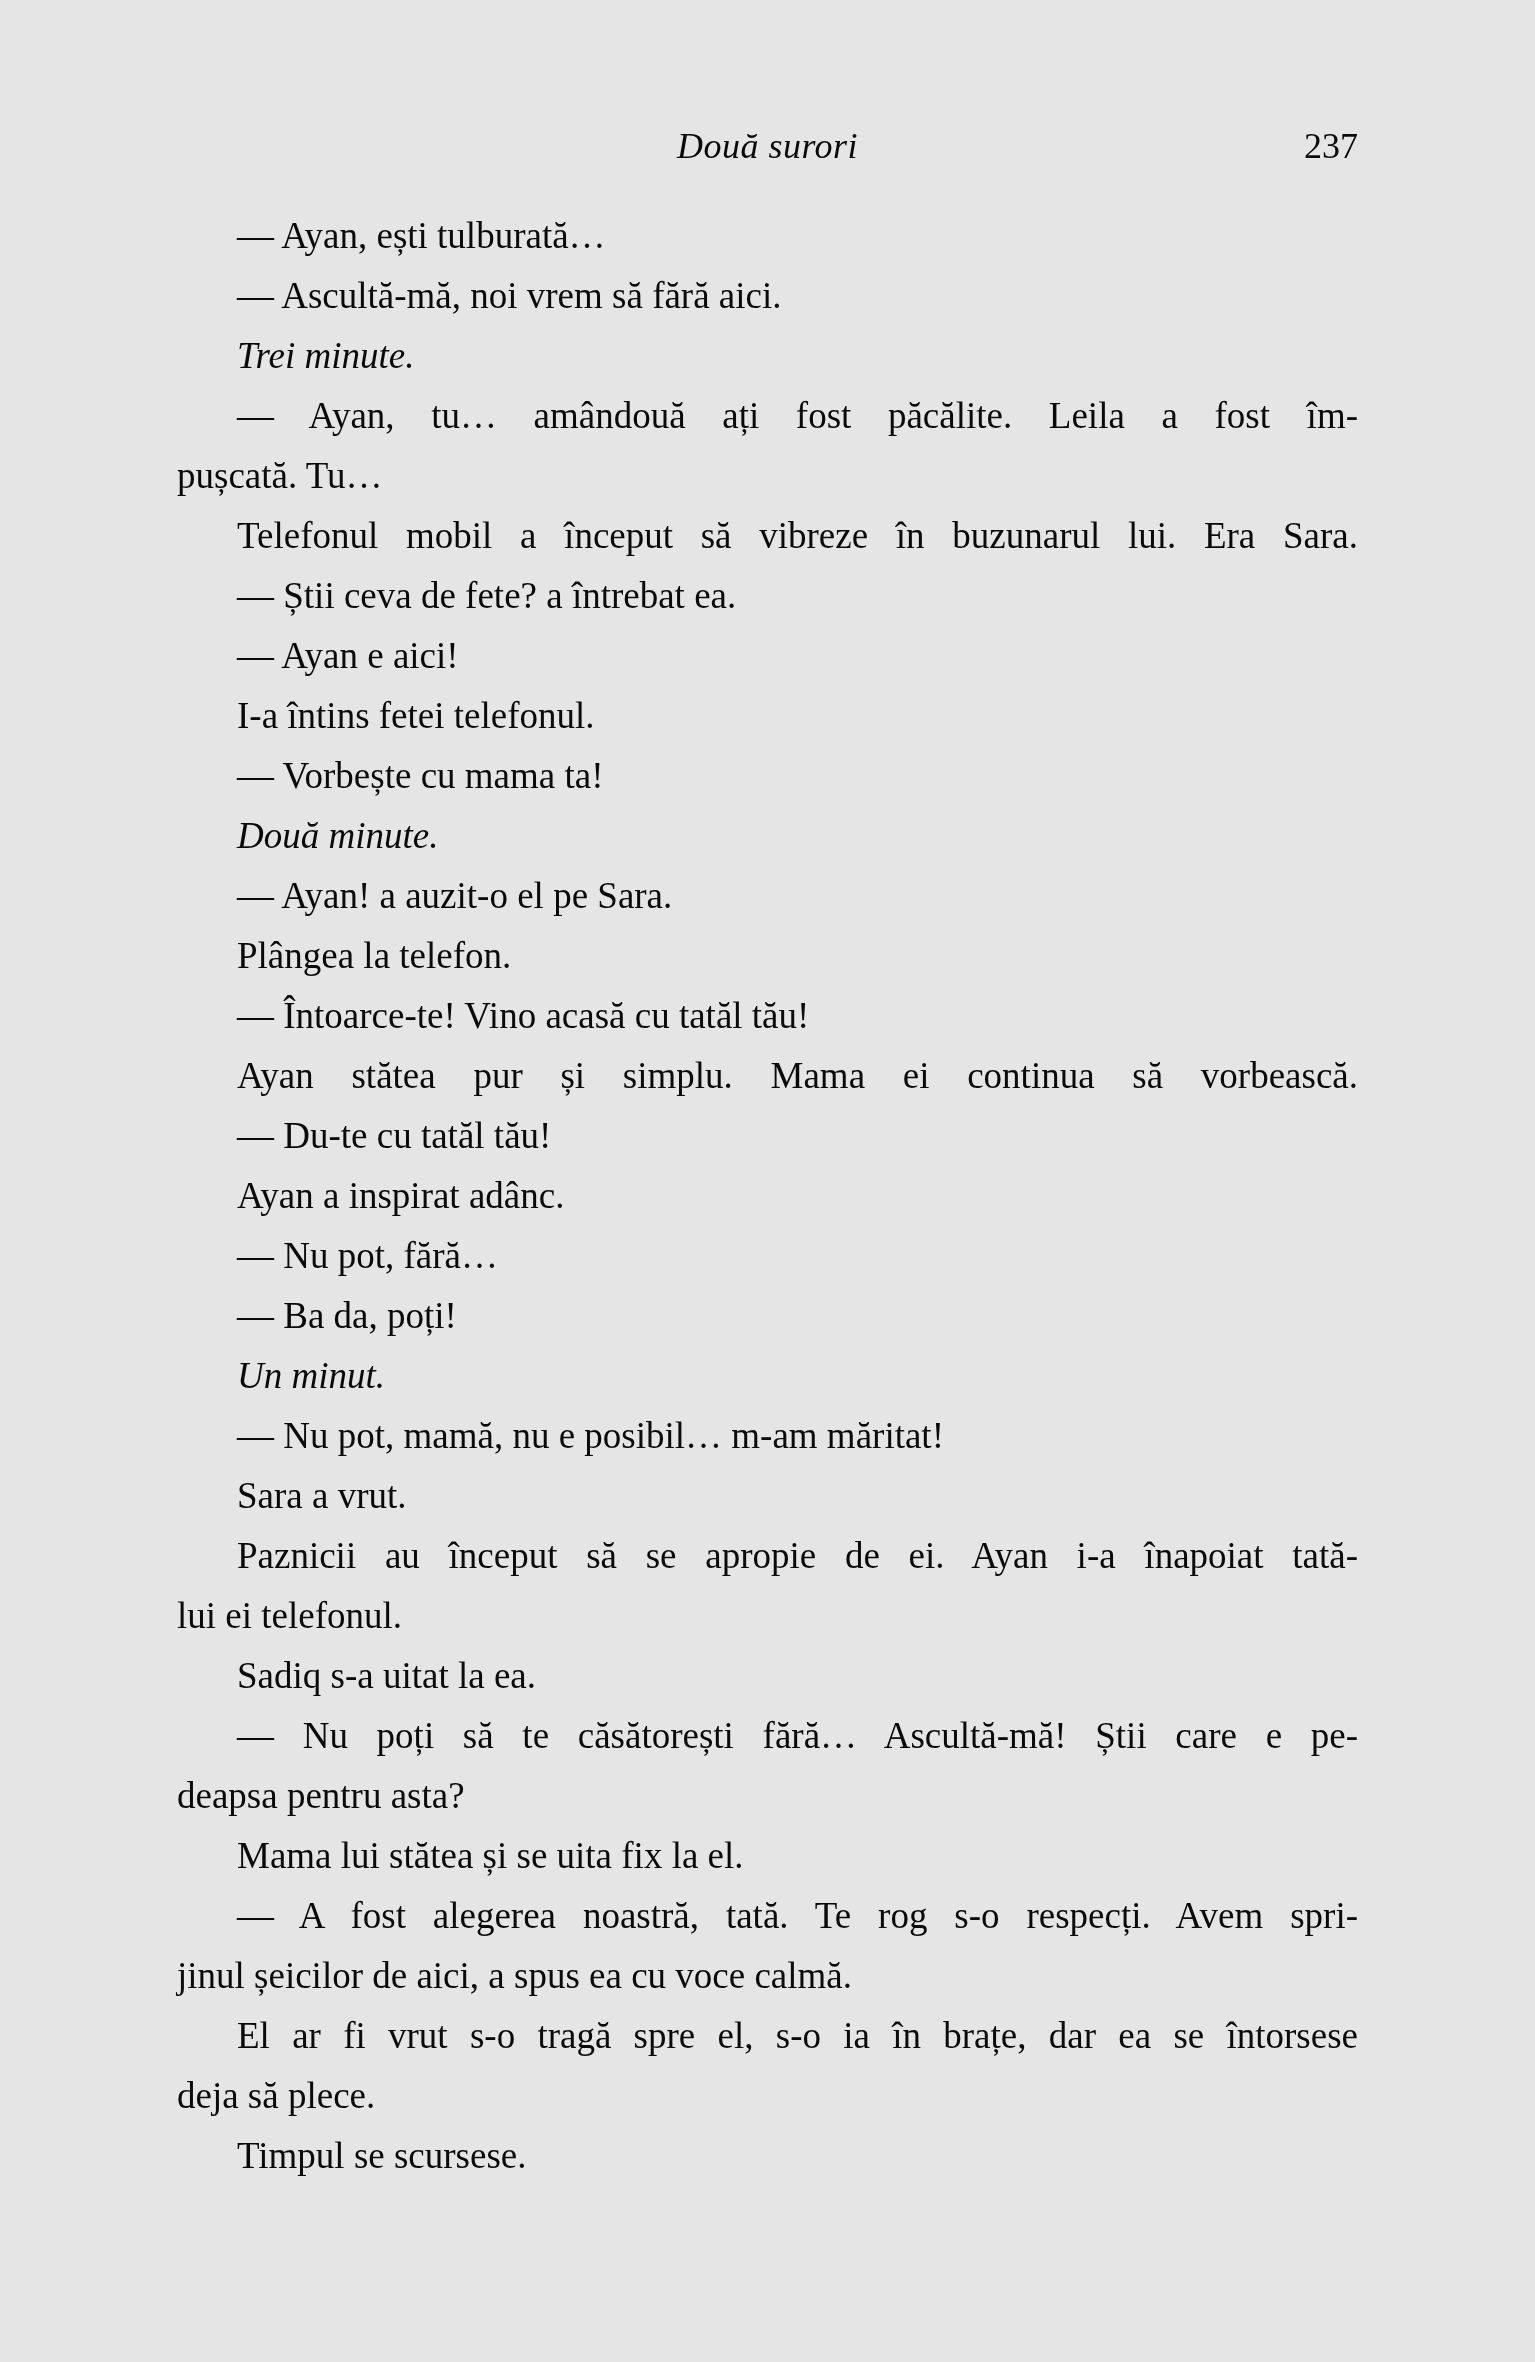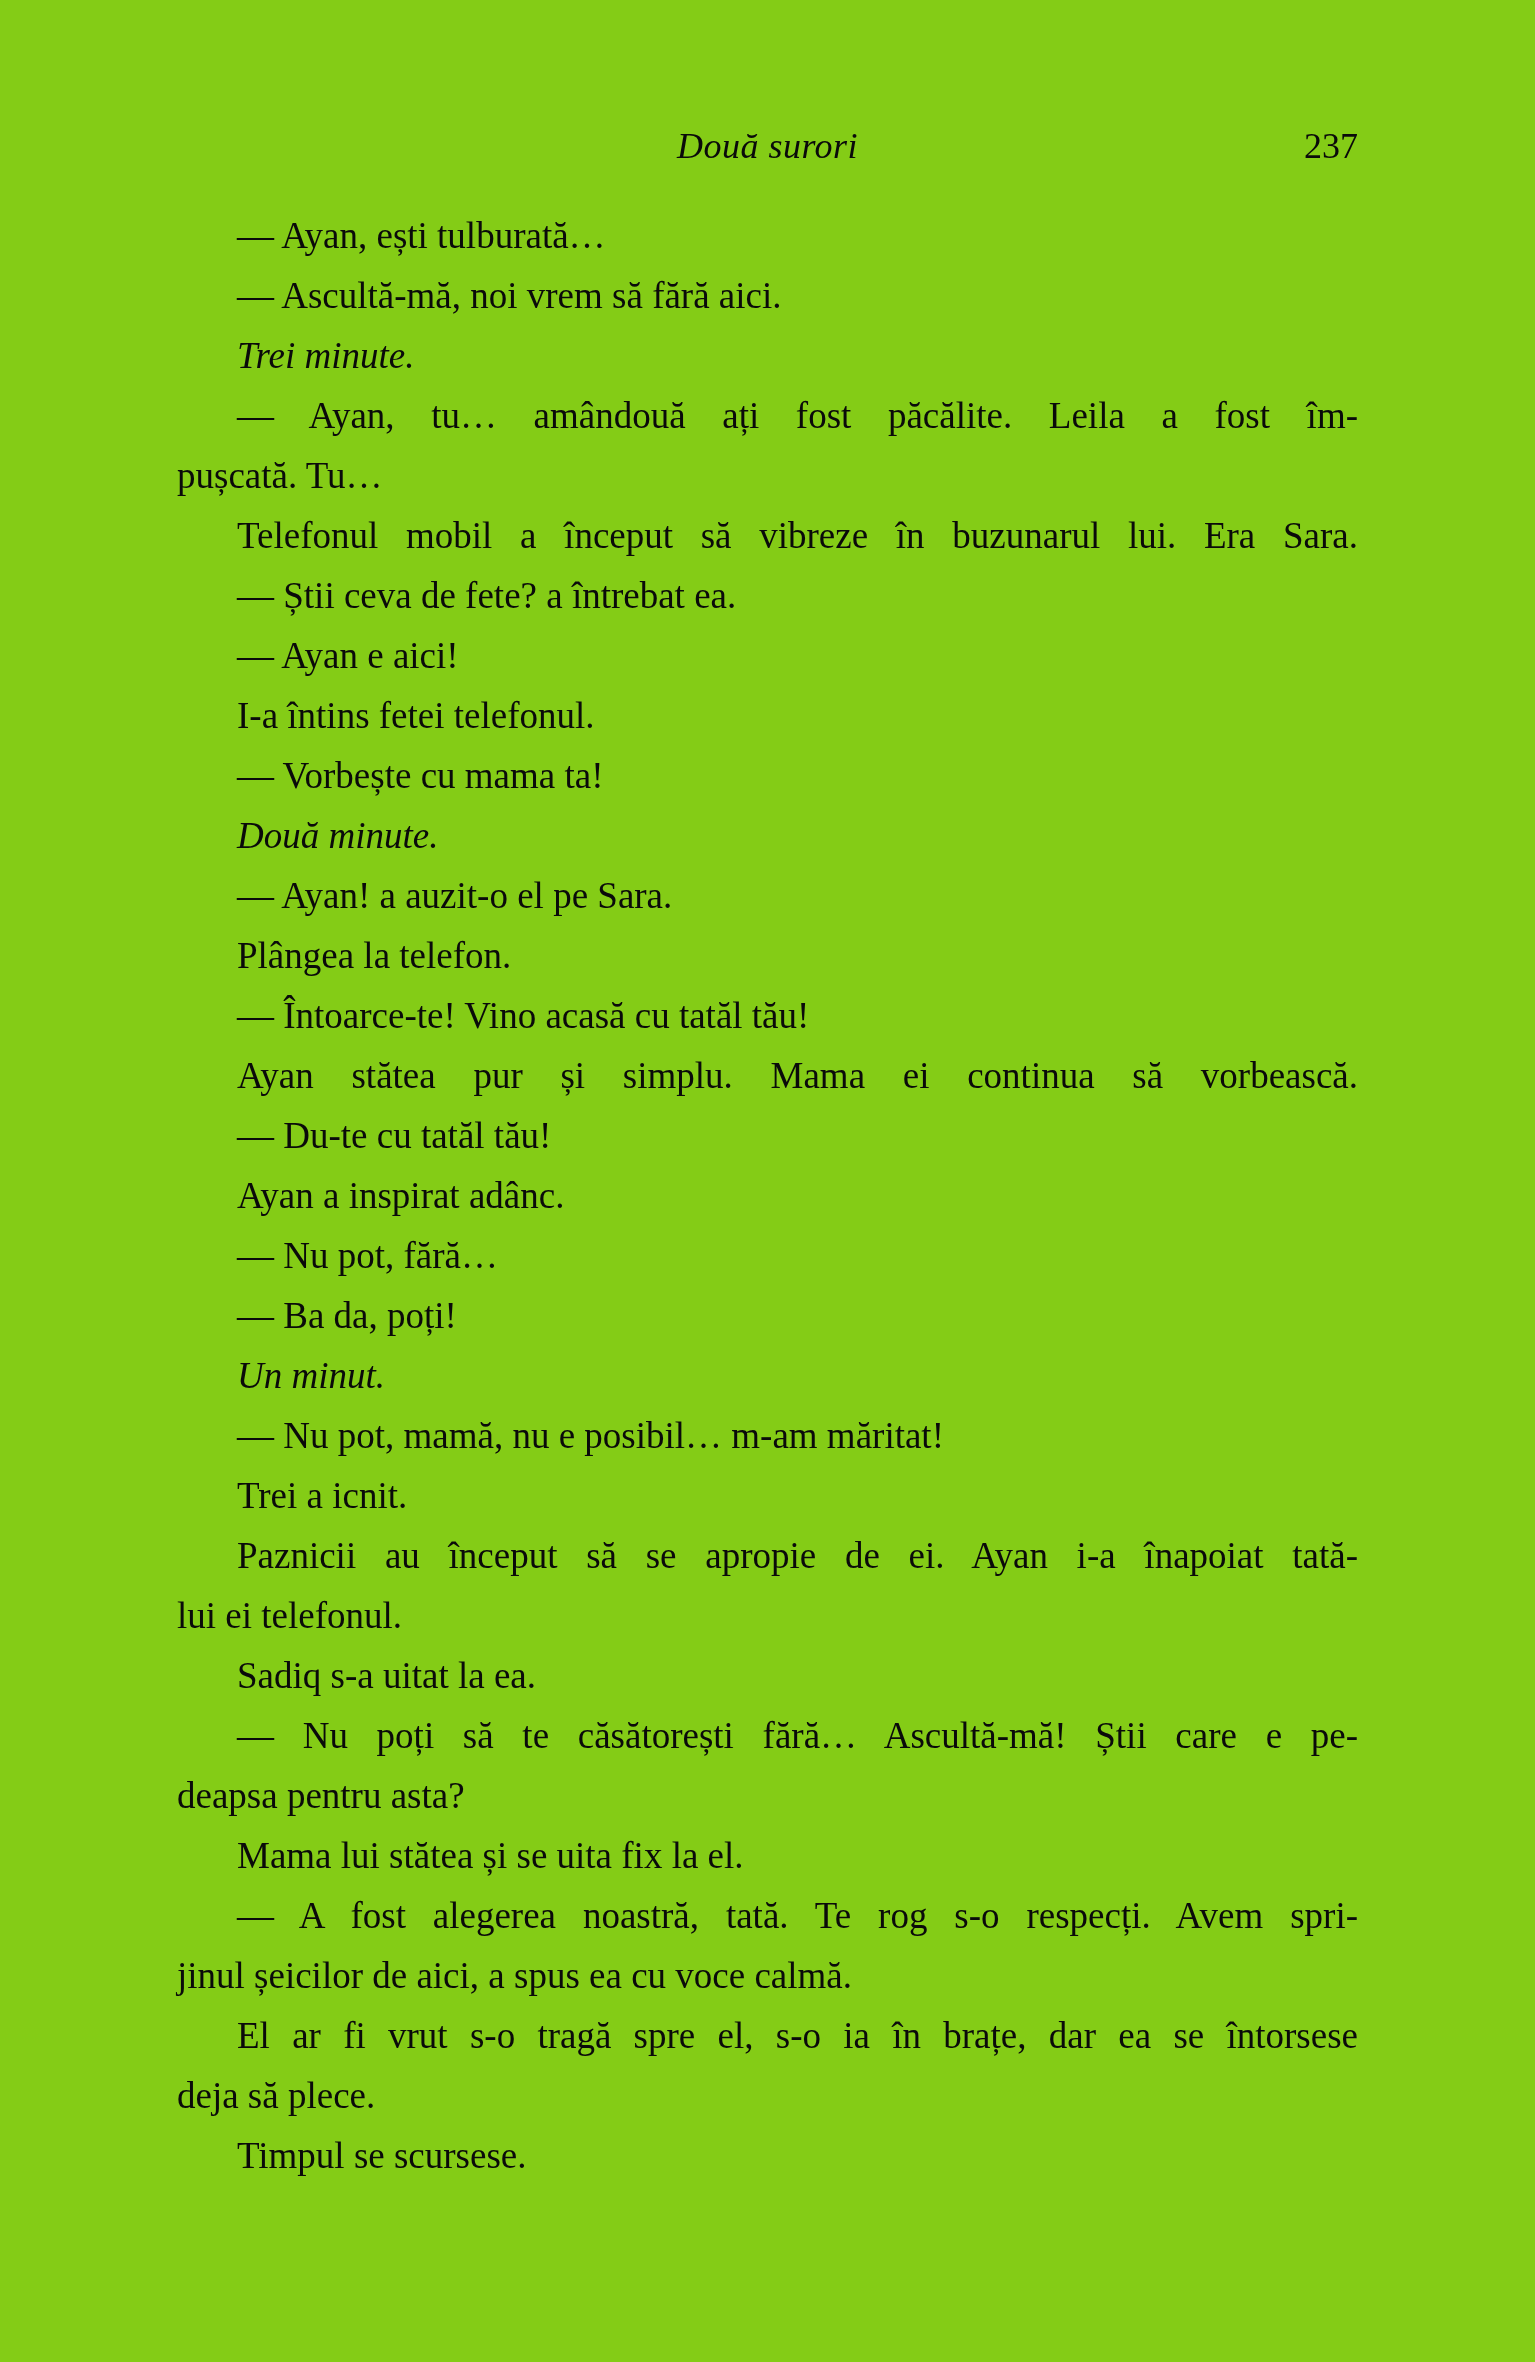--- a/index.html
+++ b/index.html
@@ -6,21 +6,21 @@
   html, body { width: 1535px; height: 2362px; }
   body {
     background: #ffffff;
     color: #0a0a0a;
     font-family: "Liberation Serif", "DejaVu Serif", serif;
   }
   .page {
     position: relative;
     width: 1535px;
     height: 2362px;
-    background: #84cc16;
+    background: #e5e5e5;
     overflow: hidden;
   }
   .running-head {
     position: absolute;
     left: 177px;
     top: 122px;
     width: 1181px;
     height: 48px;
     font-size: 36px;
     line-height: 48px;
@@ -79,21 +79,21 @@
       <div class="line indent">— Ayan! a auzit-o el pe Sara.</div>
       <div class="line indent">Plângea la telefon.</div>
       <div class="line indent">— Întoarce-te! Vino acasă cu tatăl tău!</div>
       <div class="line indent fill">Ayan stătea pur și simplu. Mama ei continua să vorbească.</div>
       <div class="line indent">— Du-te cu tatăl tău!</div>
       <div class="line indent">Ayan a inspirat adânc.</div>
       <div class="line indent">— Nu pot, fără…</div>
       <div class="line indent">— Ba da, poți!</div>
       <div class="line indent italic">Un minut.</div>
       <div class="line indent">— Nu pot, mamă, nu e posibil… m-am măritat!</div>
-      <div class="line indent">Trei a icnit.</div>
+      <div class="line indent">Sara a vrut.</div>
       <div class="line indent fill">Paznicii au început să se apropie de ei. Ayan i-a înapoiat tată-</div>
       <div class="line">lui ei telefonul.</div>
       <div class="line indent">Sadiq s-a uitat la ea.</div>
       <div class="line indent fill">— Nu poți să te căsătorești fără… Ascultă-mă! Știi care e pe-</div>
       <div class="line">deapsa pentru asta?</div>
       <div class="line indent">Mama lui stătea și se uita fix la el.</div>
       <div class="line indent fill">— A fost alegerea noastră, tată. Te rog s-o respecți. Avem spri-</div>
       <div class="line">jinul șeicilor de aici, a spus ea cu voce calmă.</div>
       <div class="line indent fill">El ar fi vrut s-o tragă spre el, s-o ia în brațe, dar ea se întorsese</div>
       <div class="line">deja să plece.</div>

